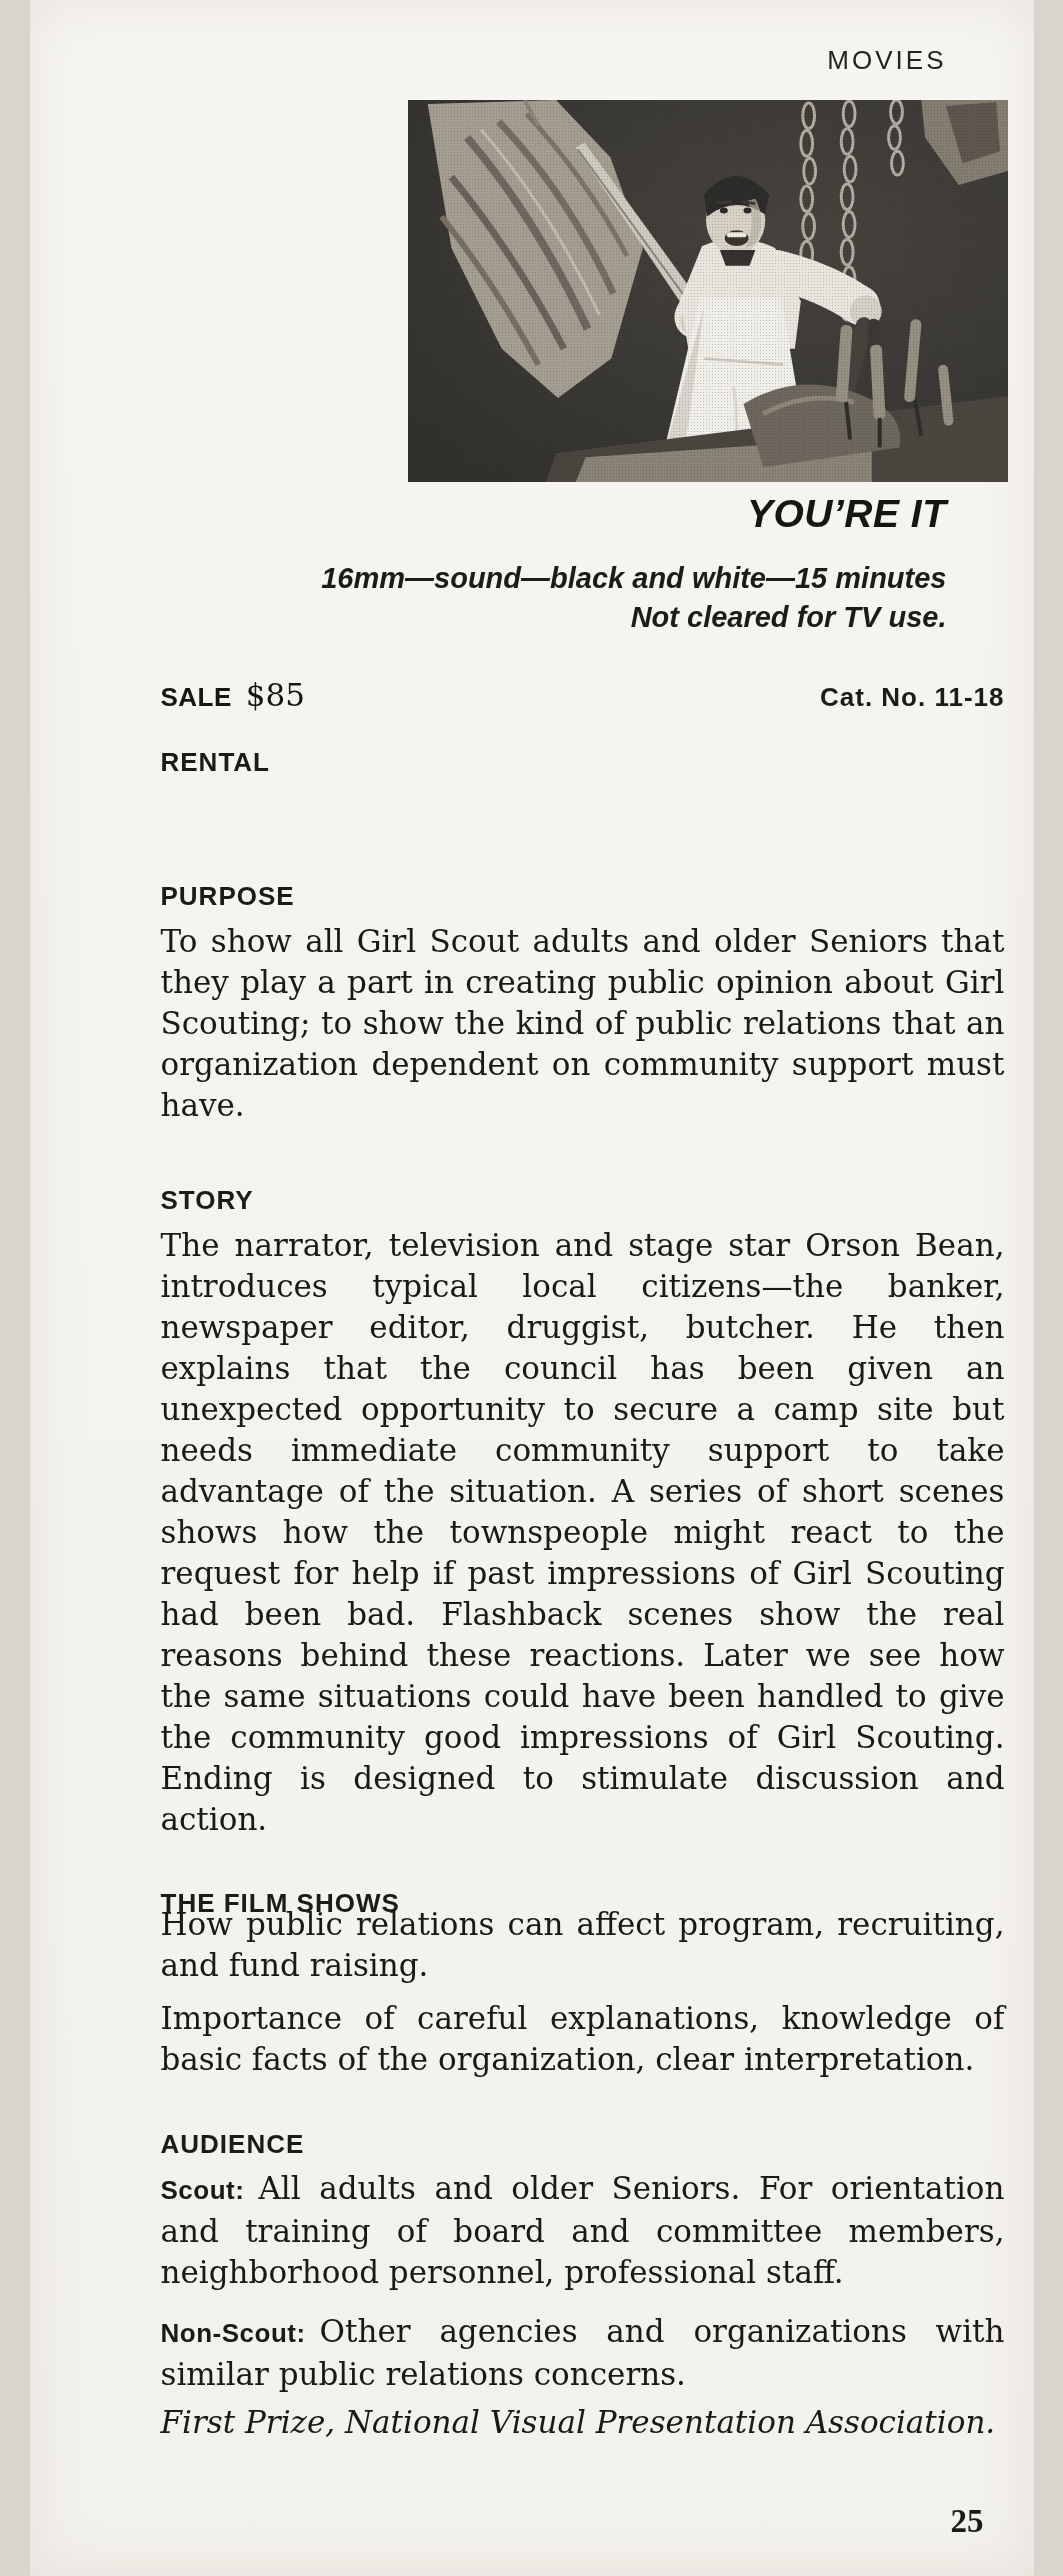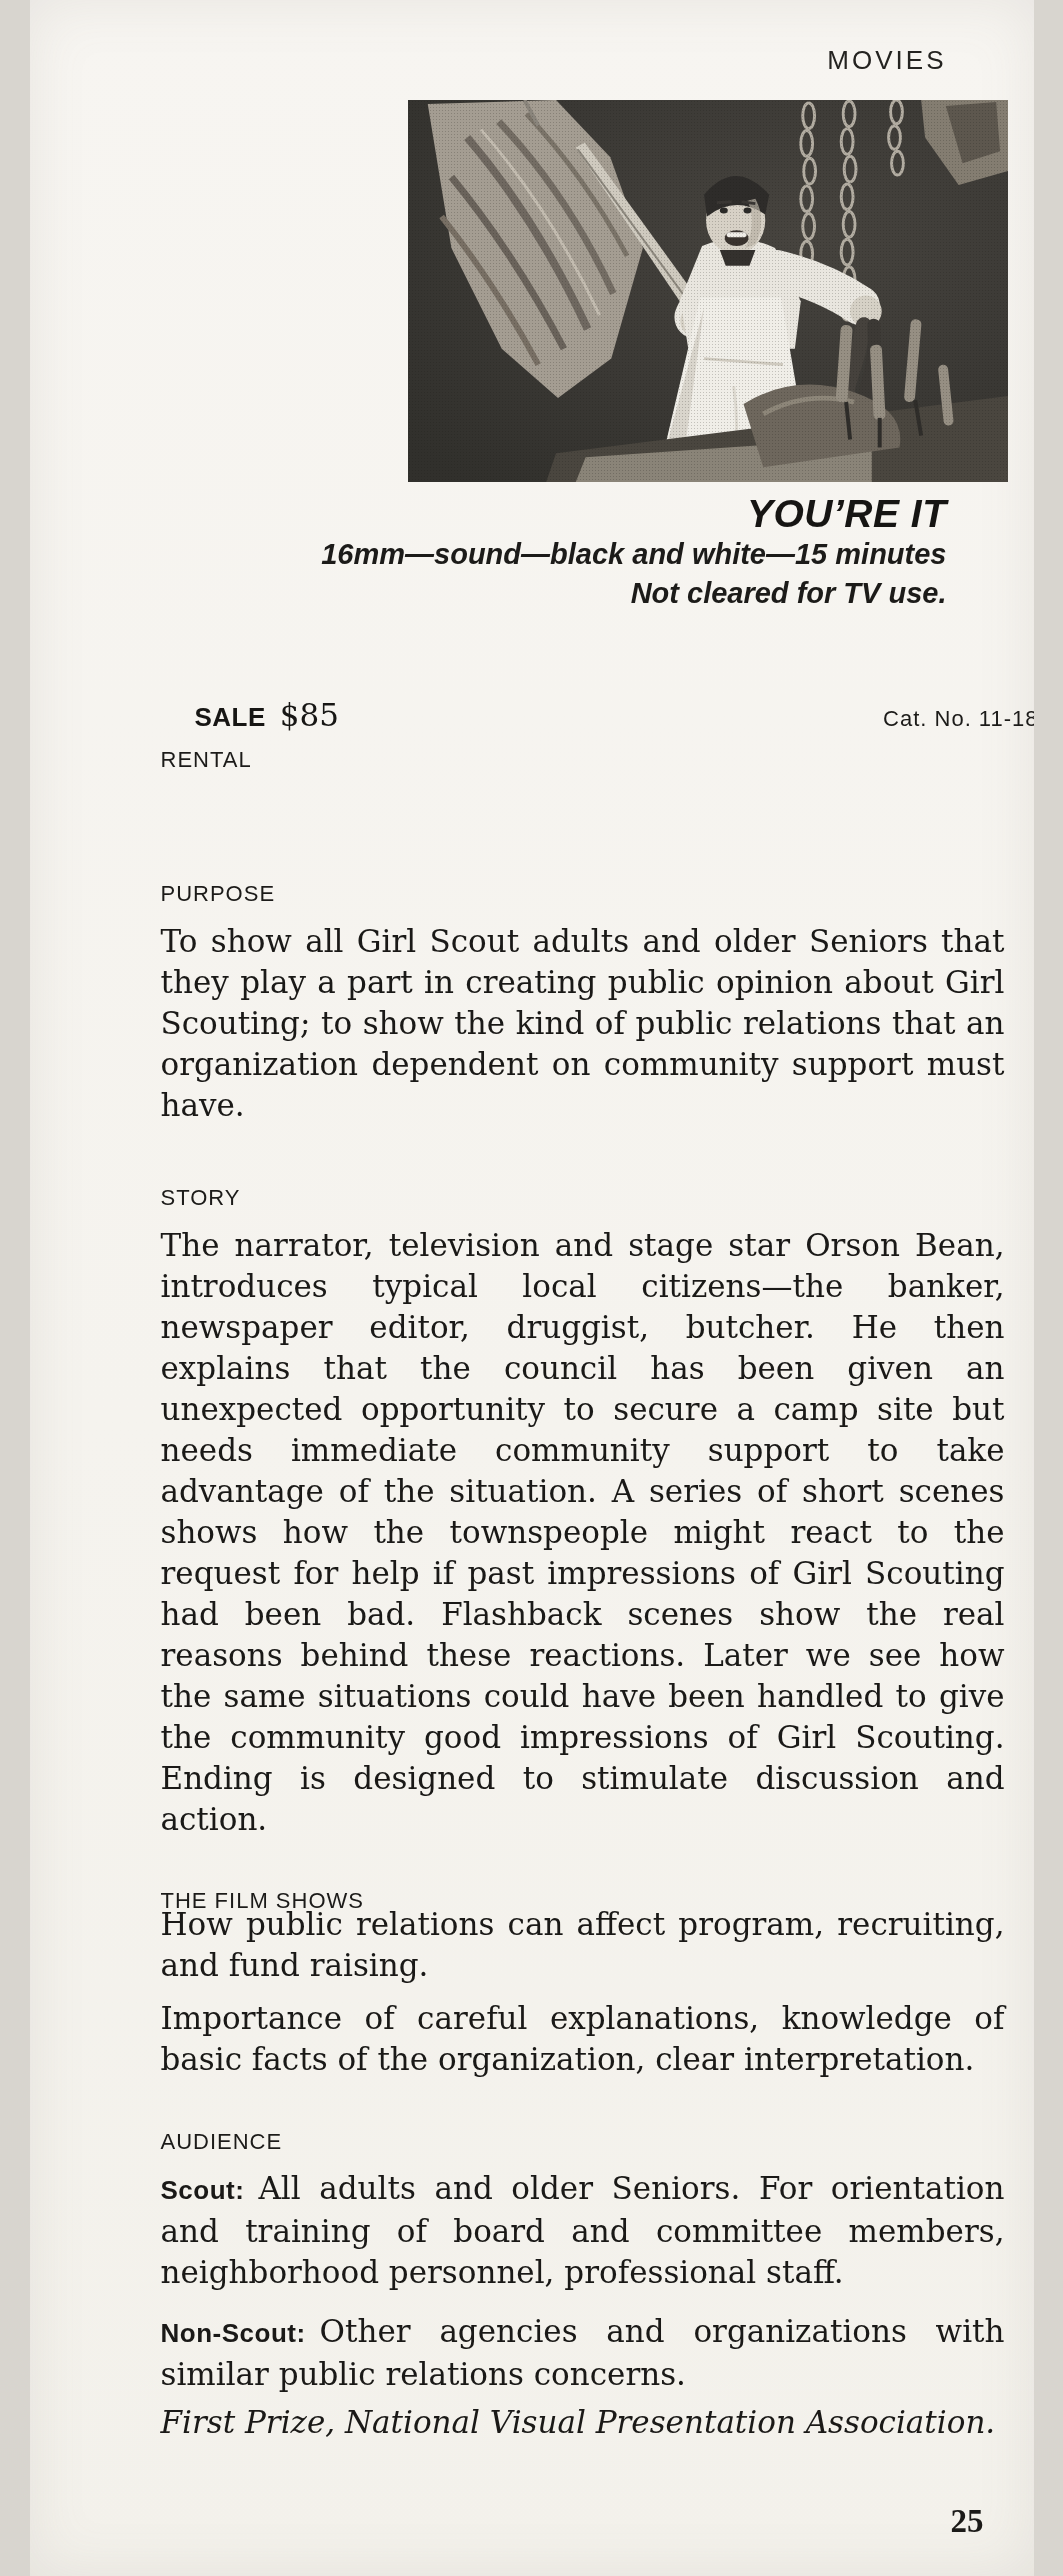--- a/index.html
+++ b/index.html
@@ -7,21 +7,21 @@
     position:relative;width:1004px;height:2576px;margin:0 auto;
     background:#f6f4ef;
     background-image:linear-gradient(180deg,#f7f5f1 0%,#f5f3ee 55%,#f3f1eb 100%);
     box-shadow:inset 0 0 59px rgba(120,115,105,.12);
     font-family:"DejaVu Serif","Liberation Serif",serif;
     color:#171614;overflow:hidden;
   }
   .abs{position:absolute;}
   .sec-h{
     font-family:"Liberation Sans","DejaVu Sans",sans-serif;
-    font-weight:400;font-size:22px;letter-spacing:1px;color:#1c1b19;
+    font-weight:700;font-size:26px;letter-spacing:1px;color:#1c1b19;
   }
   .movies{
     top:45px;right:87px;font-size:26px;letter-spacing:3px;color:#242320;
     font-family:"Liberation Sans","DejaVu Sans",sans-serif;
   }
   .photo{
     top:100px;left:378px;width:600px;height:382px;background:#3a3835;
   }
   .photo svg{display:block;width:100%;height:100%;}
   .grain{
@@ -31,24 +31,24 @@
   }
   .title-block{top:492px;right:87px;text-align:right;font-style:italic;}
   .film-title{
     font-family:"Liberation Sans","DejaVu Sans",sans-serif;
     font-weight:700;font-size:39px;line-height:43px;letter-spacing:0.5px;color:#161513;
   }
   .film-sub{
     font-family:"Liberation Sans","DejaVu Sans",sans-serif;
     font-weight:700;font-size:29px;line-height:39px;color:#1c1b19;
   }
-  .film-sub.first{margin-top:0;}
+  .film-sub.first{margin-top:24px;}
   .sale-row{
-    top:697px;left:131px;width:844px;display:flex;
-    justify-content:space-between;align-items:baseline;margin-left:34px;
+    top:677px;left:131px;width:844px;display:flex;
+    justify-content:space-between;align-items:baseline;
   }
   .sale-price{font-size:31px;}
   .body-p{
     font-size:31px;line-height:41px;width:844px;
     text-align:justify;text-align-last:left;color:#1a1917;
   }
   .one-line{white-space:nowrap;}
   .lead{
     font-family:"Liberation Sans","DejaVu Sans",sans-serif;
     font-weight:700;font-size:26px;letter-spacing:0.5px;margin-right:14px;

